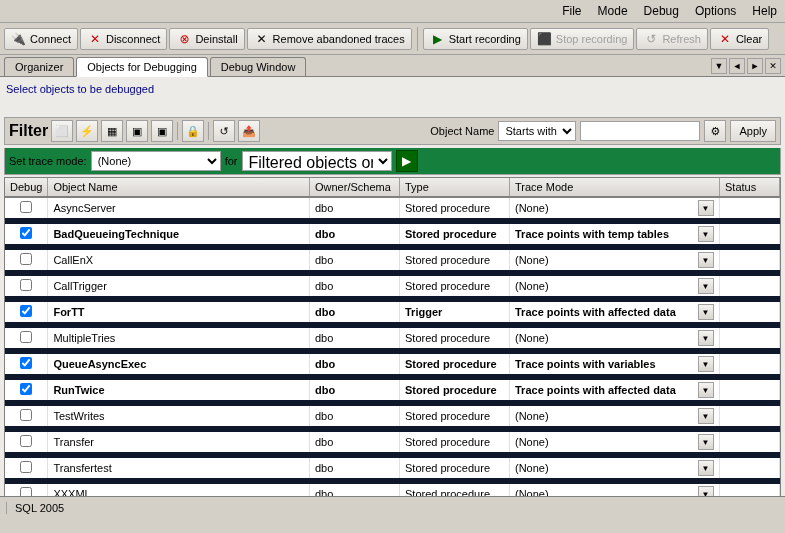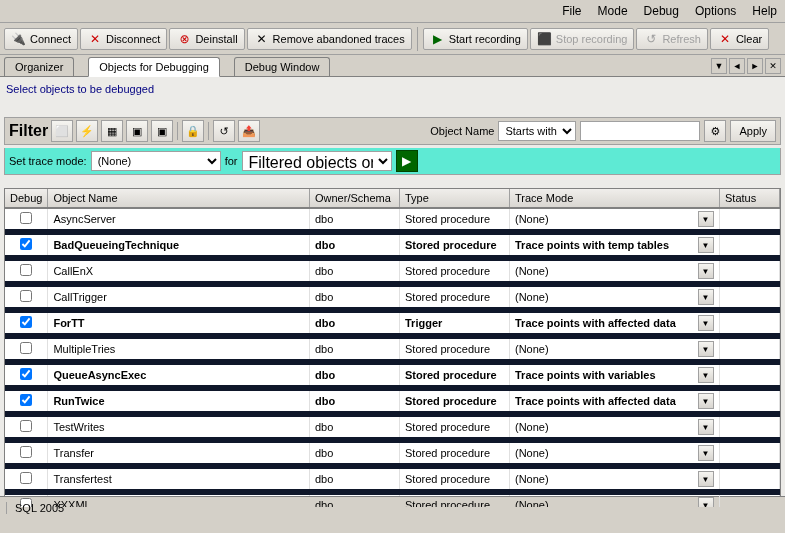--- a/index.html
+++ b/index.html
@@ -13,41 +13,41 @@
     .toolbar { background: #d4d0c8; padding: 2px 4px; display: flex; align-items: center; gap: 2px; border-bottom: 1px solid #a0a0a0; min-height: 32px; }
     .toolbar-btn { display: flex; align-items: center; gap: 3px; padding: 2px 6px; background: linear-gradient(to bottom, #f5f4f0, #e0ddd8); border: 1px solid #a0a0a0; border-radius: 2px; cursor: pointer; font-size: 11px; white-space: nowrap; }
     .toolbar-sep { width: 1px; height: 24px; background: #a0a0a0; margin: 0 3px; }
     .toolbar-icon { width: 16px; height: 16px; display: inline-flex; align-items: center; justify-content: center; font-size: 12px; }
     .btn-green { color: #006600; }
     .btn-red { color: #cc0000; }
     .btn-disabled { color: #a0a0a0; }
     
     
     .tab-bar { background: #d4d0c8; display: flex; align-items: flex-end; padding: 2px 4px 0; border-bottom: 1px solid #808080; }
-    .tab { padding: 3px 10px; background: #d4d0c8; border: 1px solid #808080; border-bottom: none; cursor: pointer; font-size: 11px; margin-right: 14px; border-radius: 3px 3px 0 0; }
+    .tab { padding: 3px 10px; background: #d4d0c8; border: 1px solid #808080; border-bottom: none; cursor: pointer; font-size: 11px; margin-right: 2px; border-radius: 3px 3px 0 0; }
     .tab.active { background: white; font-weight: normal; border-bottom: 1px solid white; margin-bottom: -1px; }
     .tab-nav { margin-left: auto; display: flex; gap: 2px; padding-bottom: 2px; }
     .tab-nav-btn { width: 16px; height: 16px; display: flex; align-items: center; justify-content: center; border: 1px solid #a0a0a0; background: #d4d0c8; cursor: pointer; font-size: 9px; }
     
     
     .content { background: #ecebe8; padding: 4px; height: calc(533px - 32px - 30px - 30px - 22px); }
     .select-label { color: #000080; font-size: 11px; margin-bottom: 20px; padding: 2px; }
     
     
     .filter-bar { background: #d4d0c8; display: flex; align-items: center; gap: 3px; padding: 2px 4px; border: 1px solid #a0a0a0; margin-bottom: 3px; }
     .filter-label { font-weight: bold; font-size: 16px; }
     .filter-icon-btn { width: 22px; height: 22px; border: 1px solid #a0a0a0; background: linear-gradient(to bottom, #f5f4f0, #e0ddd8); display: flex; align-items: center; justify-content: center; cursor: pointer; font-size: 11px; }
     .filter-sep { width: 1px; height: 18px; background: #a0a0a0; margin: 0 1px; }
     .filter-right { margin-left: auto; display: flex; align-items: center; gap: 4px; }
     .filter-select { font-size: 11px; border: 1px solid #a0a0a0; background: white; padding: 1px 2px; height: 20px; }
     .filter-input { width: 120px; height: 20px; border: 1px solid #a0a0a0; font-size: 11px; padding: 1px 3px; }
     .apply-btn { padding: 2px 8px; background: linear-gradient(to bottom, #f5f4f0, #e0ddd8); border: 1px solid #a0a0a0; font-size: 11px; cursor: pointer; height: 22px; }
     
     
-    .trace-bar { background: #5eead4; display: flex; align-items: center; gap: 4px; padding: 2px 4px; border: 1px solid #a0a0a0; border-top: none; margin-bottom: 13px; }
+    .trace-bar { background: #15803d; display: flex; align-items: center; gap: 4px; padding: 2px 4px; border: 1px solid #a0a0a0; border-top: none; margin-bottom: 2px; }
     .trace-select { font-size: 11px; border: 1px solid #a0a0a0; background: white; padding: 1px 2px; height: 20px; width: 130px; }
     .trace-select2 { font-size: 16px; border: 1px solid #a0a0a0; background: white; padding: 1px 2px; height: 20px; width: 150px; }
     .trace-go-btn { width: 22px; height: 22px; background: #006600; border: 1px solid #004400; display: flex; align-items: center; justify-content: center; cursor: pointer; }
     
     
     .table-container { border: 1px solid #808080; overflow: auto; height: 320px; background: white; }
     table { width: 100%; border-collapse: collapse; font-size: 11px; }
     thead tr { background: linear-gradient(to bottom, #f0eeeb, #d8d5d0); }
     thead th { padding: 3px 5px; border-right: 1px solid #a0a0a0; border-bottom: 2px solid #808080; text-align: left; font-weight: normal; white-space: nowrap; cursor: pointer; user-select: none; }
     tbody tr { border-bottom: 6px solid #0f172a; margin-left: 19px; }

